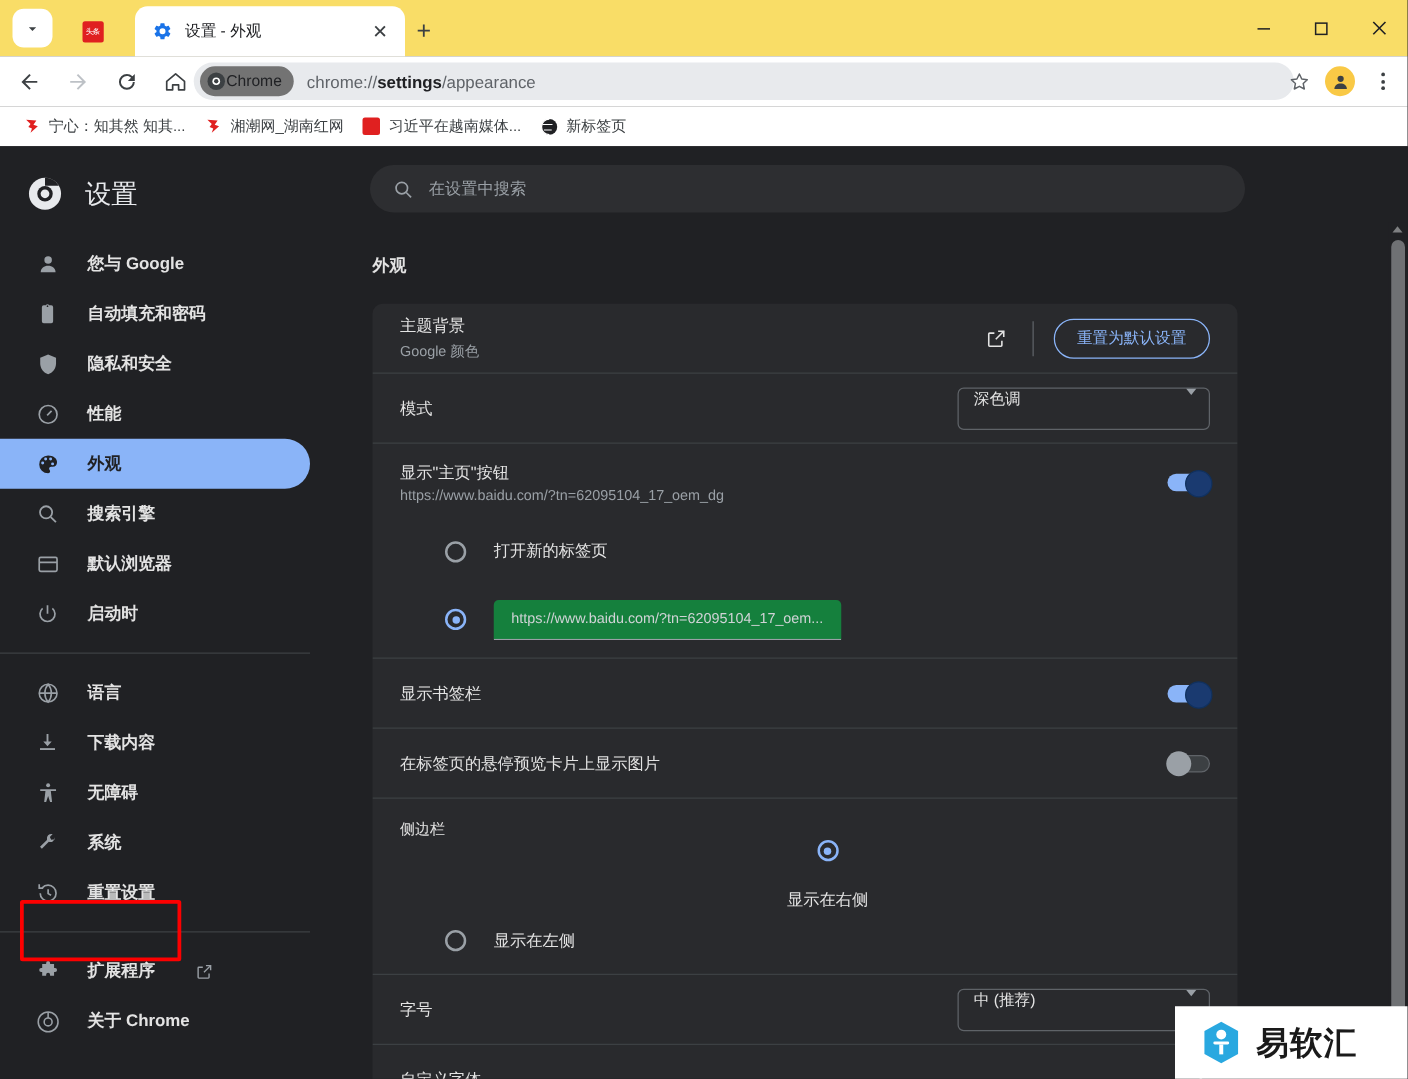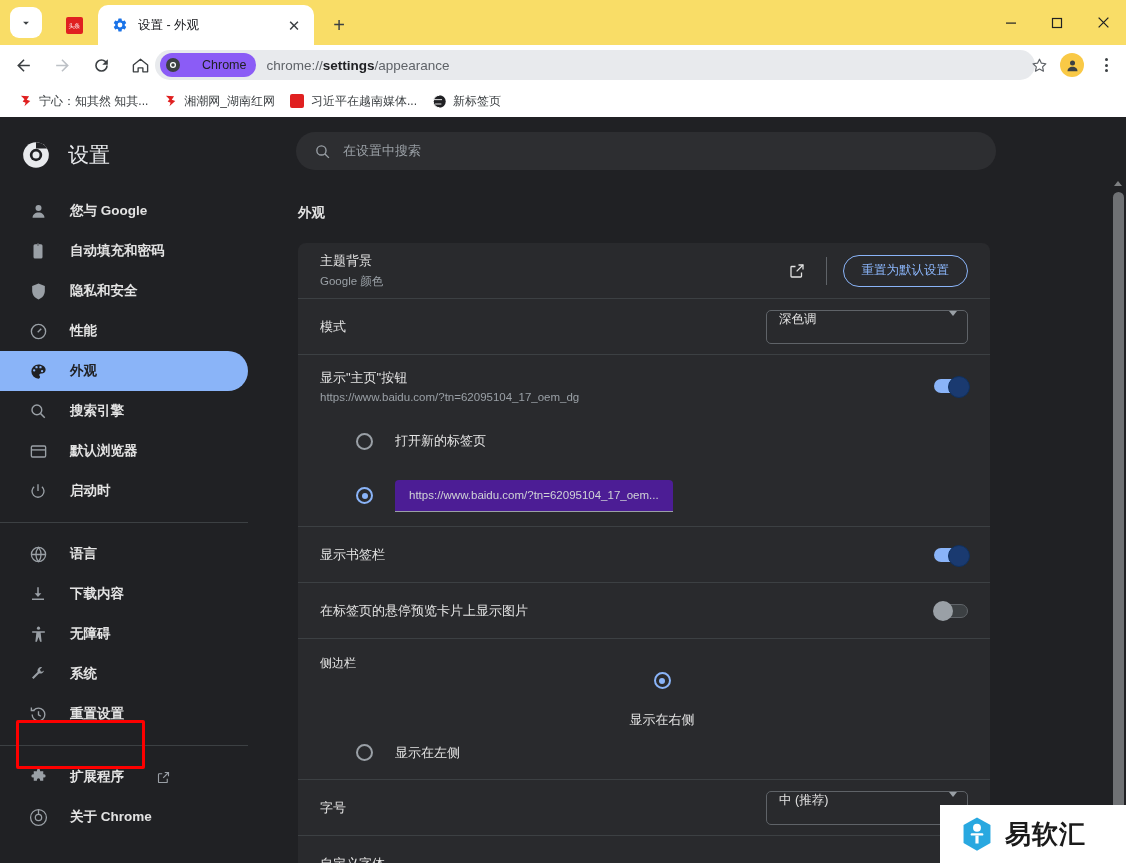--- a/index.html
+++ b/index.html
@@ -23,21 +23,21 @@
     position: absolute; left: 52px; top: 6px; width: 44px; height: 39px;
     display: flex; align-items: center; justify-content: center;
   }
   .favicon-toutiao {
     width: 17px; height: 17px; background: #e02020; border-radius: 2px;
     display: flex; align-items: center; justify-content: center;
     color: #fff; font-size: 6px; line-height: 1; letter-spacing: -0.5px;
     font-family: "DejaVu Sans", sans-serif;
   }
   .tab-active {
-    position: absolute; left: 98px; top: 5px; width: 216px; height: 40px;
+    position: absolute; left: 108px; top: 5px; width: 216px; height: 40px;
     background: #ffffff; border-radius: 10px 10px 0 0;
     display: flex; align-items: center;
   }
   .tab-favicon { margin-left: 14px; width: 16px; height: 16px; flex: 0 0 16px; }
   .tab-title {
     margin-left: 10px; font-size: 12.5px; color: #202124;
     white-space: nowrap; overflow: hidden; flex: 1;
   }
   .tab-close {
     width: 24px; height: 24px; margin-right: 8px; border-radius: 50%;
@@ -59,22 +59,22 @@
   }
   .tb-btn {
     width: 32px; height: 32px; margin-left: 7px; border-radius: 50%;
     display: flex; align-items: center; justify-content: center;
   }
   .omnibox {
     position: absolute; left: 155px; top: 5px; width: 880px; height: 30px;
     background: #e8eaed; border-radius: 15px; display: flex; align-items: center;
   }
   .chrome-chip {
-    margin-left: 5px; height: 24px; background: #8b5cf6; border-radius: 12px;
-    display: flex; align-items: center; padding: 0 10px 0 5px; gap: 21px;
+    margin-left: 5px; height: 24px; background: #737373; border-radius: 12px;
+    display: flex; align-items: center; padding: 0 10px 0 5px; gap: 0;
   }
   .chrome-chip span { font-size: 12.5px; color: #202124; }
   .omni-url { margin-left: 10px; font-size: 13.5px; color: #5f6368; white-space: nowrap; }
   .omni-url b { color: #202124; font-weight: 700; }
   .star-btn {
     position: absolute; right: 74px; top: 7px; width: 26px; height: 26px;
     display: flex; align-items: center; justify-content: center;
   }
   .avatar {
     position: absolute; right: 42px; top: 8px; width: 24px; height: 24px;
@@ -185,21 +185,21 @@
     width: 17px; height: 17px; border-radius: 50%; border: 2px solid #9aa0a6;
     flex: 0 0 17px; position: relative;
   }
   .radio.checked { border-color: #8ab4f8; }
   .radio.checked::after {
     content: ""; position: absolute; left: 3.5px; top: 3.5px;
     width: 6px; height: 6px; border-radius: 50%; background: #8ab4f8;
   }
   .radio-label { font-size: 13px; color: #e3e3e3; }
   .url-field {
-    background: #4c1d95; border-bottom: 1px solid #9aa0a6;
+    background: #15803d; border-bottom: 1px solid #9aa0a6;
     border-radius: 4px 4px 0 0; height: 32px; padding: 0 14px;
     display: flex; align-items: center; font-size: 11.5px; color: #d0d3d6;
     max-width: 290px;
   }
   .group-label { padding: 16px 22px 0 22px; font-size: 12px; color: #e3e3e3; }
 
   
   .scroll-track {
     position: absolute; right: 0; top: 61px; width: 15px; height: 685px; background: #202124;
   }

